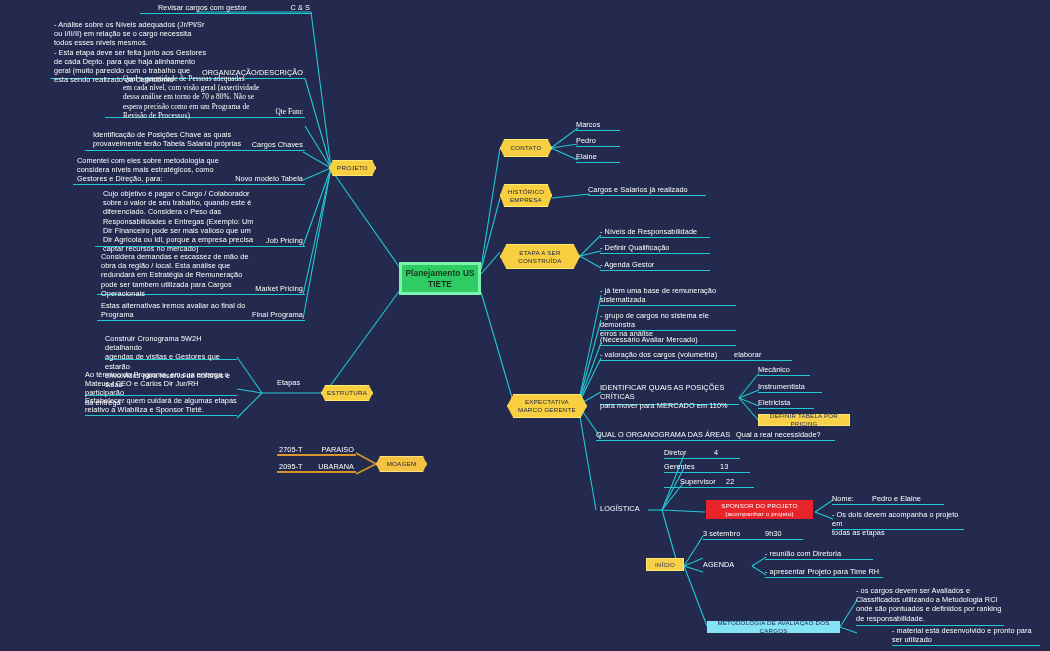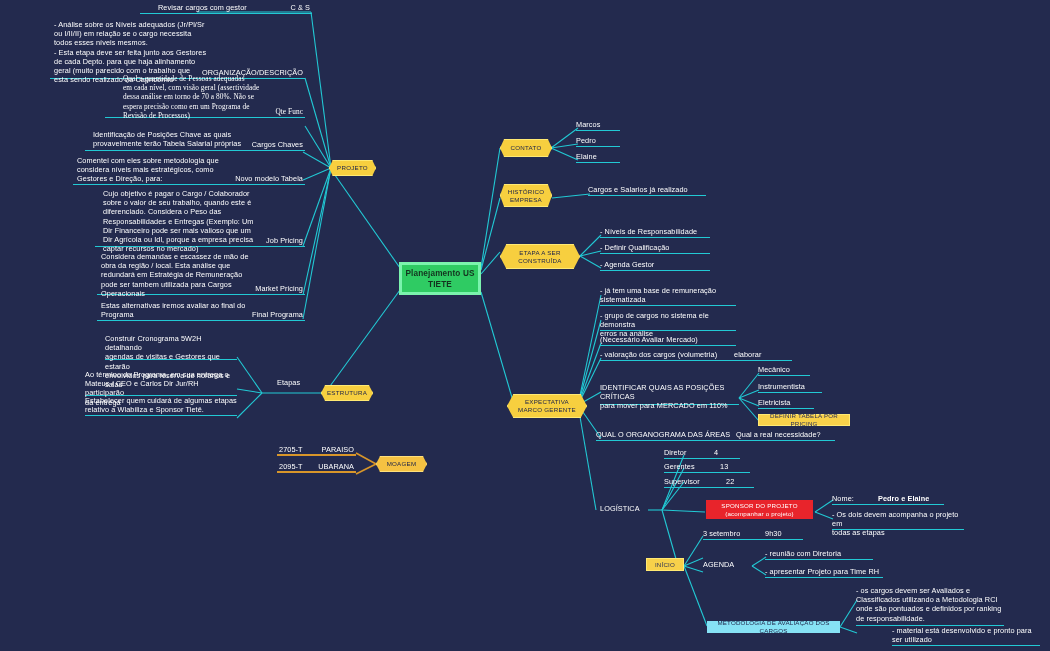--- a/index.html
+++ b/index.html
@@ -286,29 +286,29 @@
 
   <div class="leaf cyan-ul t-left" style="left:664px;top:448px;width:76px;height:11px;">
     <span style="position:absolute;left:0;top:0;">Diretor</span>
     <span style="position:absolute;left:50px;top:0;">4</span>
   </div>
   <div class="leaf cyan-ul t-left" style="left:664px;top:462px;width:86px;height:11px;">
     <span style="position:absolute;left:0;top:0;">Gerentes</span>
     <span style="position:absolute;left:56px;top:0;">13</span>
   </div>
   <div class="leaf cyan-ul t-left" style="left:664px;top:477px;width:90px;height:11px;">
-    <span style="position:absolute;left:0;top:0;">Supervisor</span>
+    <span style="position:absolute;left:16px;top:0;">Supervisor</span>
     <span style="position:absolute;left:62px;top:0;">22</span>
   </div>
 
   <div class="box red" style="left:706px;top:500px;width:107px;height:19px;">SPONSOR DO PROJETO
 (acompanhar o projeto)</div>
   <div class="leaf cyan-ul t-left" style="left:832px;top:494px;width:112px;height:11px;">
     <span style="position:absolute;left:0;top:0;">Nome:</span>
-    <span style="position:absolute;left:46px;top:0;font-weight:bold;">Pedro e Elaine</span>
+    <span style="position:absolute;left:40px;top:0;">Pedro e Elaine</span>
   </div>
   <div class="leaf cyan-ul t-left" style="left:832px;top:510px;width:132px;height:20px;">- Os dois devem acompanha o projeto em
 todas as etapas</div>
 
   <div class="box yellow t-center" style="left:646px;top:558px;width:38px;height:13px;">INÍCIO</div>
 
   <div class="leaf cyan-ul t-left" style="left:703px;top:529px;width:100px;height:11px;">
     <span style="position:absolute;left:0;top:0;">3 setembro</span>
     <span style="position:absolute;left:62px;top:0;">9h30</span>
   </div>

